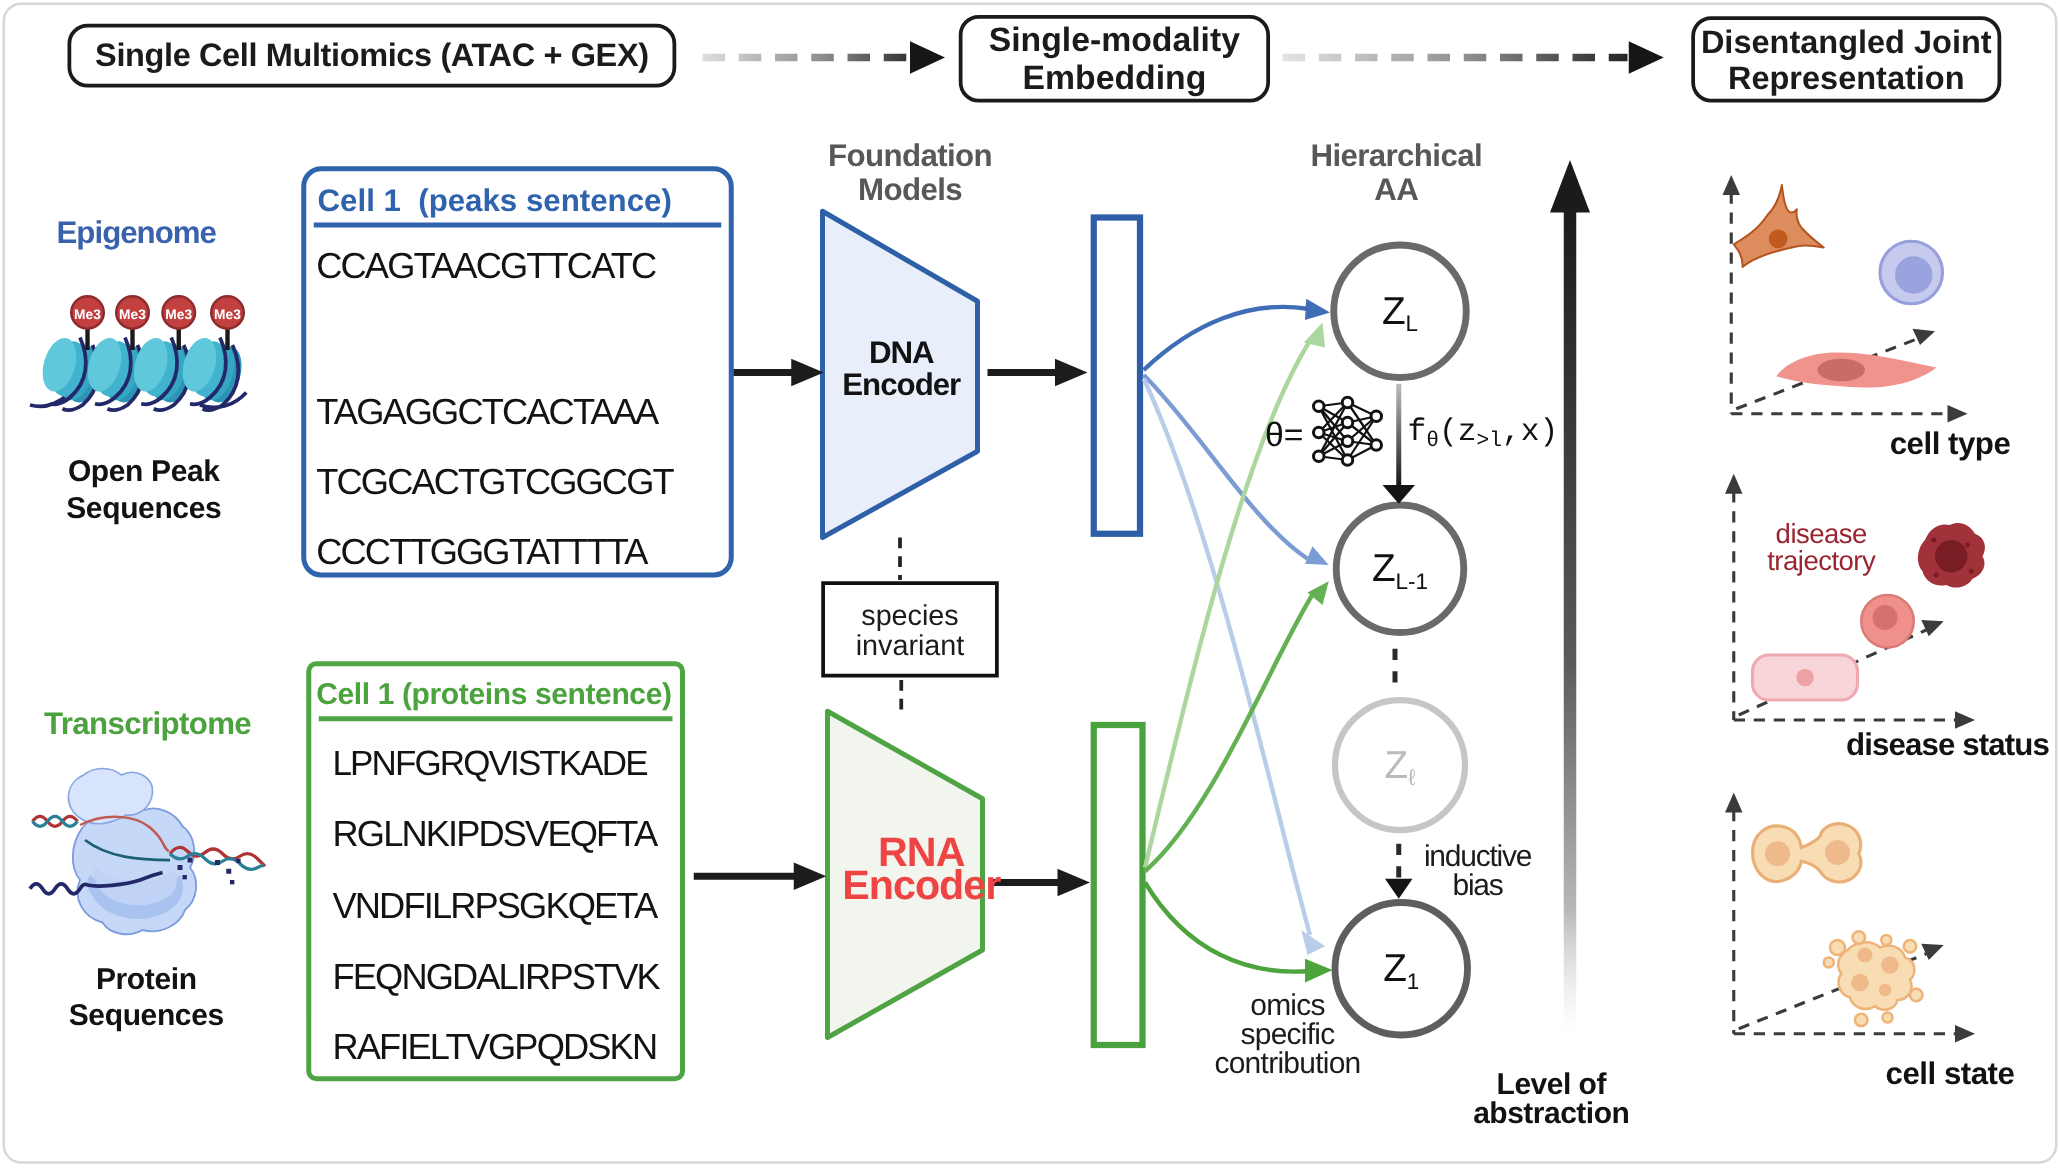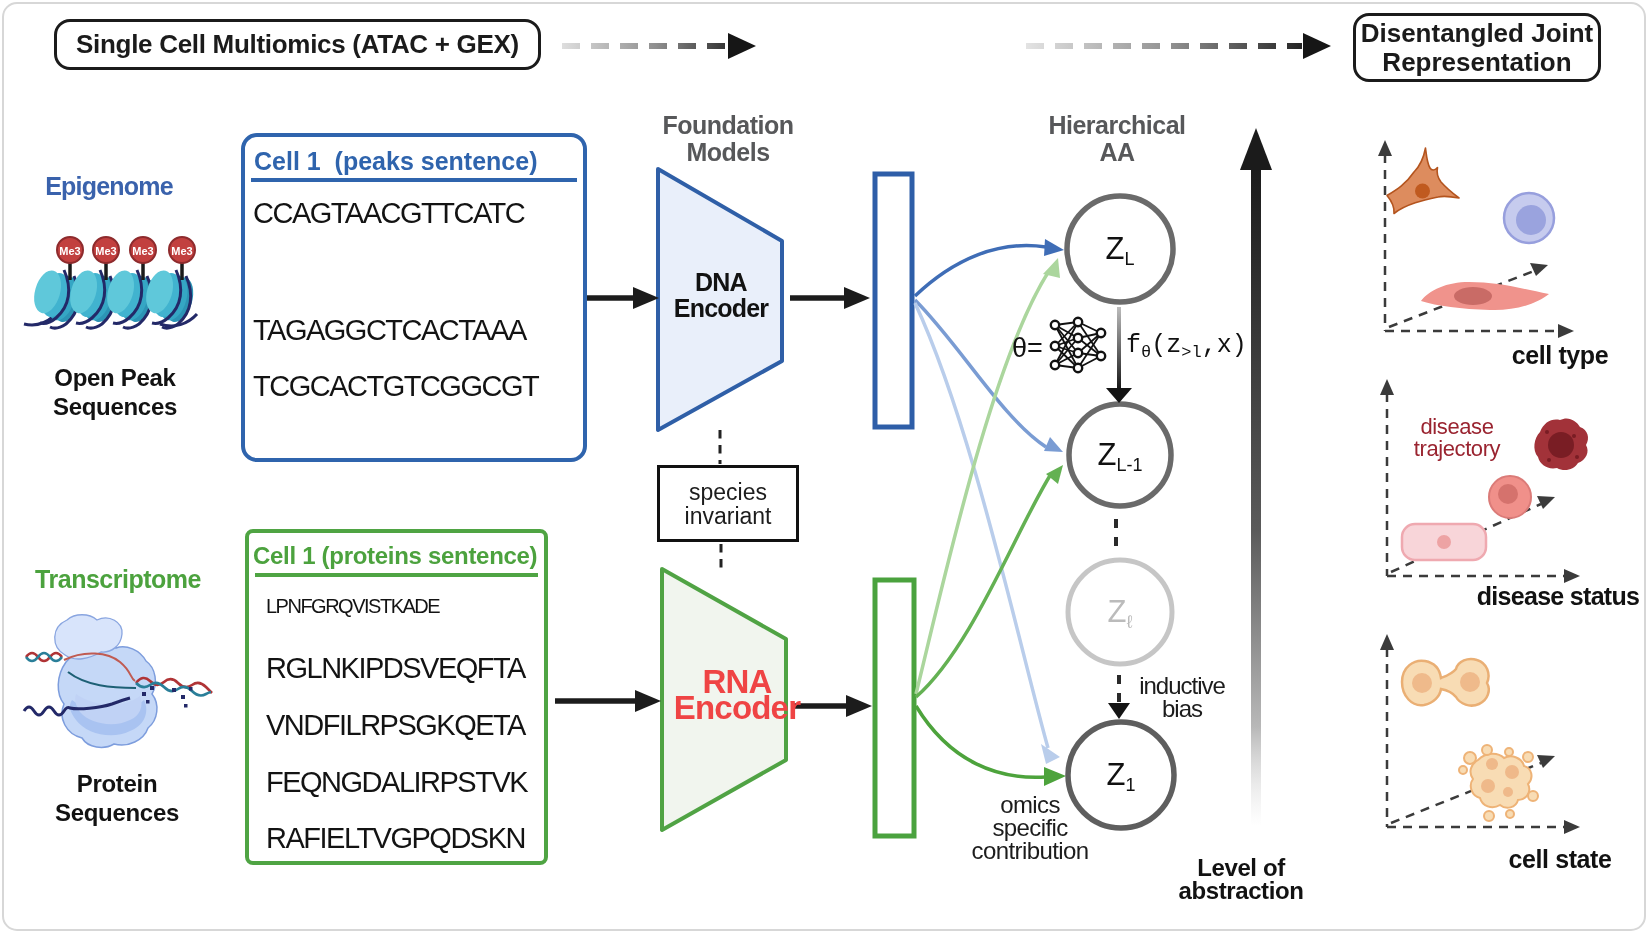--- a/index.html
+++ b/index.html
@@ -252,39 +252,41 @@
     <g fill="#efb98a">
       <circle cx="1492" cy="764" r="6"></circle>
           <circle cx="1512" cy="772" r="7"></circle>
       <circle cx="1488" cy="786" r="7"></circle>
           <circle cx="1508" cy="792" r="5"></circle>
     </g>
   </g>
 </svg>
 
 <div class="topbox" style="left:54px;top:19px;width:481px;height:45px;font-size:26px;letter-spacing:-0.3px;white-space:nowrap;">Single Cell Multiomics (ATAC + GEX)</div>
+<div class="topbox" style="left:767px;top:12px;width:243px;height:64px;font-size:27px;line-height:30px;">Single-modality<br>Embedding</div>
 <div class="topbox" style="left:1353px;top:13px;width:242px;height:63px;font-size:26px;line-height:29px;">Disentangled Joint<br>Representation</div>
 
 <div class="abs ctr" style="left:19px;top:172px;width:180px;font-size:25px;letter-spacing:-0.8px;font-weight:700;color:#3a62ac;">Epigenome</div>
 <div class="abs ctr" style="left:25px;top:363px;width:180px;font-size:24px;letter-spacing:-0.3px;font-weight:700;color:#121212;line-height:29px;">Open Peak<br>Sequences</div>
 <div class="abs ctr" style="left:18px;top:565px;width:200px;font-size:25px;letter-spacing:-0.5px;font-weight:700;color:#4ca23e;">Transcriptome</div>
 <div class="abs ctr" style="left:27px;top:769px;width:180px;font-size:24px;letter-spacing:-0.3px;font-weight:700;color:#121212;line-height:29px;">Protein<br>Sequences</div>
 
 <div class="seqbox" style="left:241px;top:133px;width:295px;height:321px;border:4px solid #2f64ad;border-radius:16px;padding-left:43px;">
   <div class="abs" style="left:9px;top:10px;white-space:nowrap;font-size:25px;font-weight:700;color:#2f64ad;">Cell 1&nbsp; (peaks sentence)</div>
   <div class="abs" style="left:6px;right:6px;top:41px;height:4px;background:#2f64ad;"></div>
   <div class="seqrow" style="left:8px;top:60px;font-size:29px;letter-spacing:-1.5px;">CCAGTAACGTTCATC</div>
   <div class="seqrow" style="left:8px;top:177px;font-size:29px;letter-spacing:-1.5px;">TAGAGGCTCACTAAA</div>
   <div class="seqrow" style="left:8px;top:233px;font-size:29px;letter-spacing:-1.5px;">TCGCACTGTCGGCGT</div>
+  <div class="seqrow" style="left:8px;top:289px;font-size:29px;letter-spacing:-1.5px;">CCCTTGGGTATTTTA</div>
 </div>
 
 <div class="seqbox" style="left:245px;top:529px;width:295px;height:328px;border:4px solid #4fa443;border-radius:8px;">
   <div class="abs" style="left:4px;top:9px;white-space:nowrap;font-size:24px;letter-spacing:-0.3px;font-weight:700;color:#4ca23e;">Cell 1 (proteins sentence)</div>
   <div class="abs" style="left:6px;right:6px;top:40px;height:4px;background:#4fa443;"></div>
-  <div class="seqrow" style="left:17px;top:62px;font-size:20px;letter-spacing:-1.5px;">LPNFGRQVISTKADE</div>
+  <div class="seqrow" style="left:17px;top:62px;font-size:28px;letter-spacing:-1.5px;">LPNFGRQVISTKADE</div>
   <div class="seqrow" style="left:17px;top:119px;font-size:29px;letter-spacing:-1.5px;">RGLNKIPDSVEQFTA</div>
   <div class="seqrow" style="left:17px;top:176px;font-size:29px;letter-spacing:-1.5px;">VNDFILRPSGKQETA</div>
   <div class="seqrow" style="left:17px;top:233px;font-size:29px;letter-spacing:-1.5px;">FEQNGDALIRPSTVK</div>
   <div class="seqrow" style="left:17px;top:289px;font-size:29px;letter-spacing:-1.5px;">RAFIELTVGPQDSKN</div>
 </div>
 
 <div class="abs ctr" style="left:628px;top:112px;width:200px;font-size:25px;letter-spacing:-0.5px;font-weight:700;color:#57585a;line-height:27px;">Foundation<br>Models</div>
 <div class="abs ctr" style="left:646px;top:269px;width:150px;font-size:25px;letter-spacing:-0.8px;font-weight:700;color:#121212;line-height:26px;">DNA<br>Encoder</div>
 <div class="abs ctr" style="left:662px;top:669px;width:150px;font-size:33px;letter-spacing:-0.8px;font-weight:700;color:#ef4444;line-height:26px;">RNA<br>Encoder</div>
 

